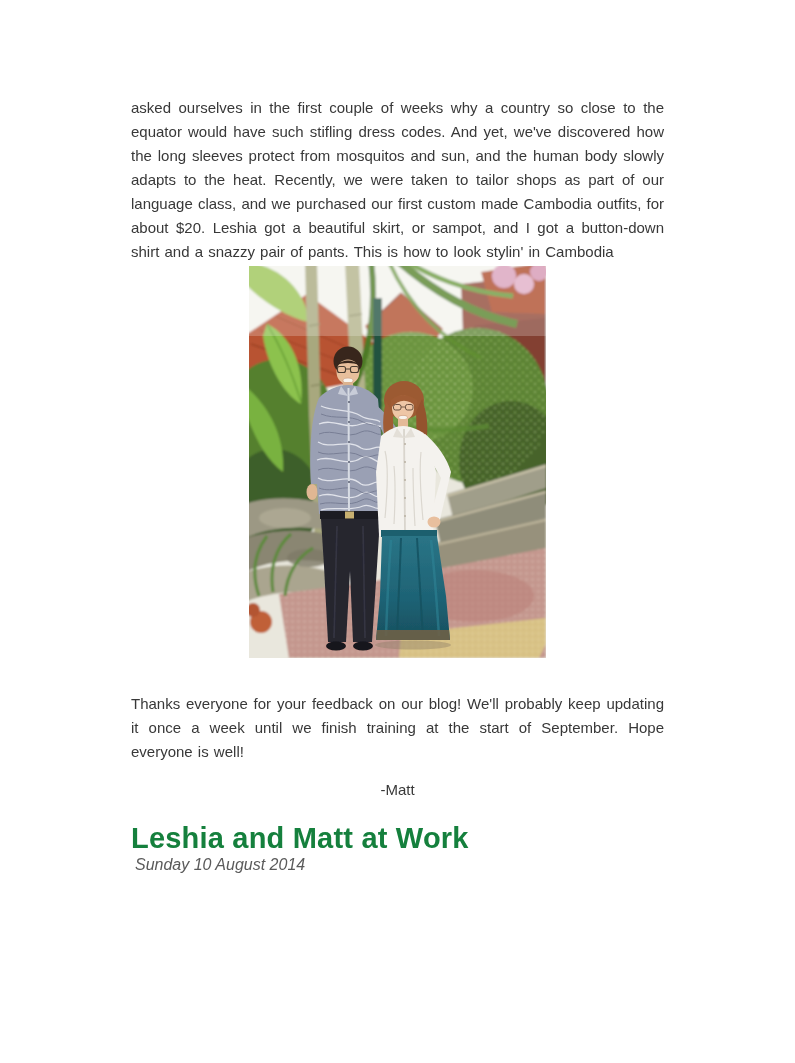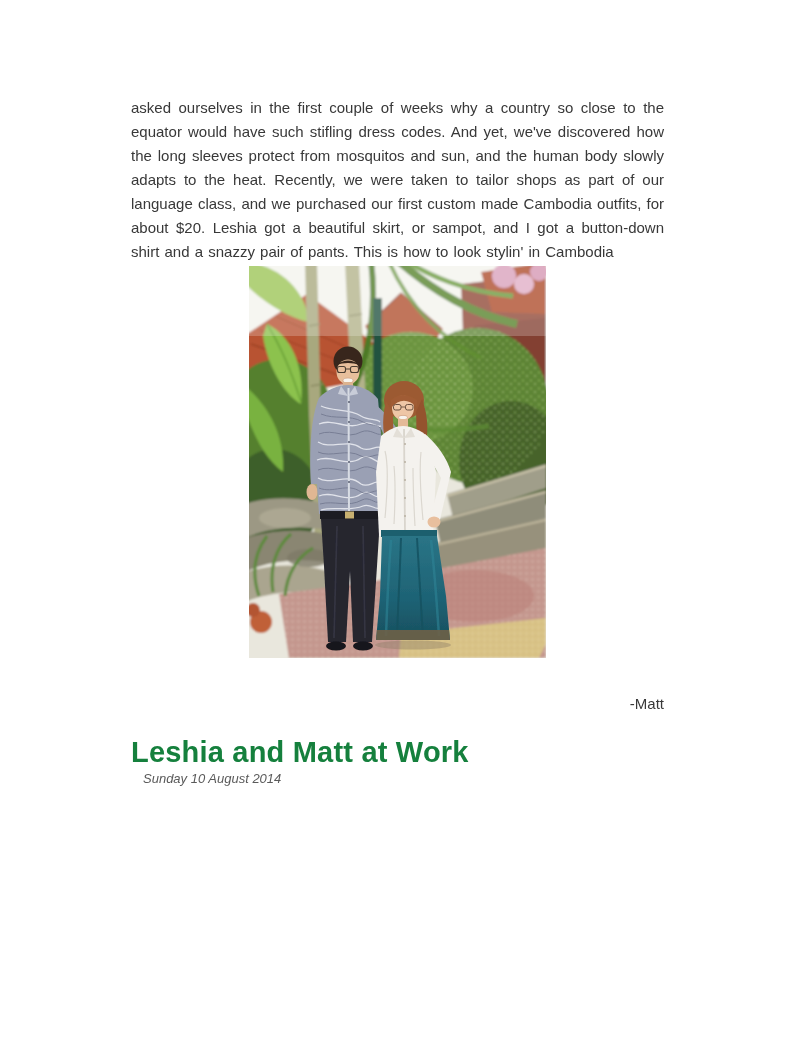--- a/index.html
+++ b/index.html
@@ -25,33 +25,33 @@
     color: #383838;
     word-spacing: 1px;
   }
   .para-lead { margin-bottom: 0; }
   .photo-wrap {
     margin: 2px 0 34px 0;
     text-align: center;
   }
   .photo-wrap svg { display: inline-block; vertical-align: top; }
   .para-thanks { margin-bottom: 14px; }
-  .signature { margin-bottom: 20px; text-align: right; }
+  .signature { margin-bottom: 20px; text-align: center; }
   .post-title {
     margin: 0 0 3px 0;
     font-size: 29px;
     line-height: 32px;
     font-weight: bold;
     letter-spacing: 0.2px;
   }
   .post-date {
-    font-size: 13px;
+    font-size: 16px;
     line-height: 15px;
     font-style: italic;
-    margin: 0 0 21px 12px;
+    margin: 0 0 21px 4px;
   }
   .footer {
     position: absolute;
     left: 0;
     right: 0;
     top: 1016px;
     text-align: center;
     font-family: "Liberation Serif", serif;
     font-size: 14.5px;
     color: #4a4a4a;
@@ -257,20 +257,21 @@
             <path d="M182,274 C185,300 188,340 190,370" stroke="#2f8396" stroke-width="2.5" fill="none" opacity="0.6"></path>
             <path d="M127,374 L201,374 L200,364 L128,364 Z" fill="#6e6148" opacity="0.9"></path>
             <ellipse cx="164" cy="379" rx="38" ry="4.5" fill="#8a7a64" opacity="0.4"></ellipse>
           </g>
         </g>
 
         <rect x="0" y="0" width="297" height="70" fill="#ffffff" opacity="0.22"></rect>
       </svg>
     </figure>
 
+    <p class="body-text para-thanks">Thanks everyone for your feedback on our blog! We'll probably keep updating it once a week until we finish training at the start of September. Hope everyone is well!</p>
 
     <p class="body-text signature">-Matt</p>
 
     <h1 class="post-title" style="color: #15803d;">Leshia and Matt at Work</h1>
 
     <div class="post-date" style="color: rgb(90, 90, 90);">Sunday 10 August 2014</div>
 
 
   </div>
 

